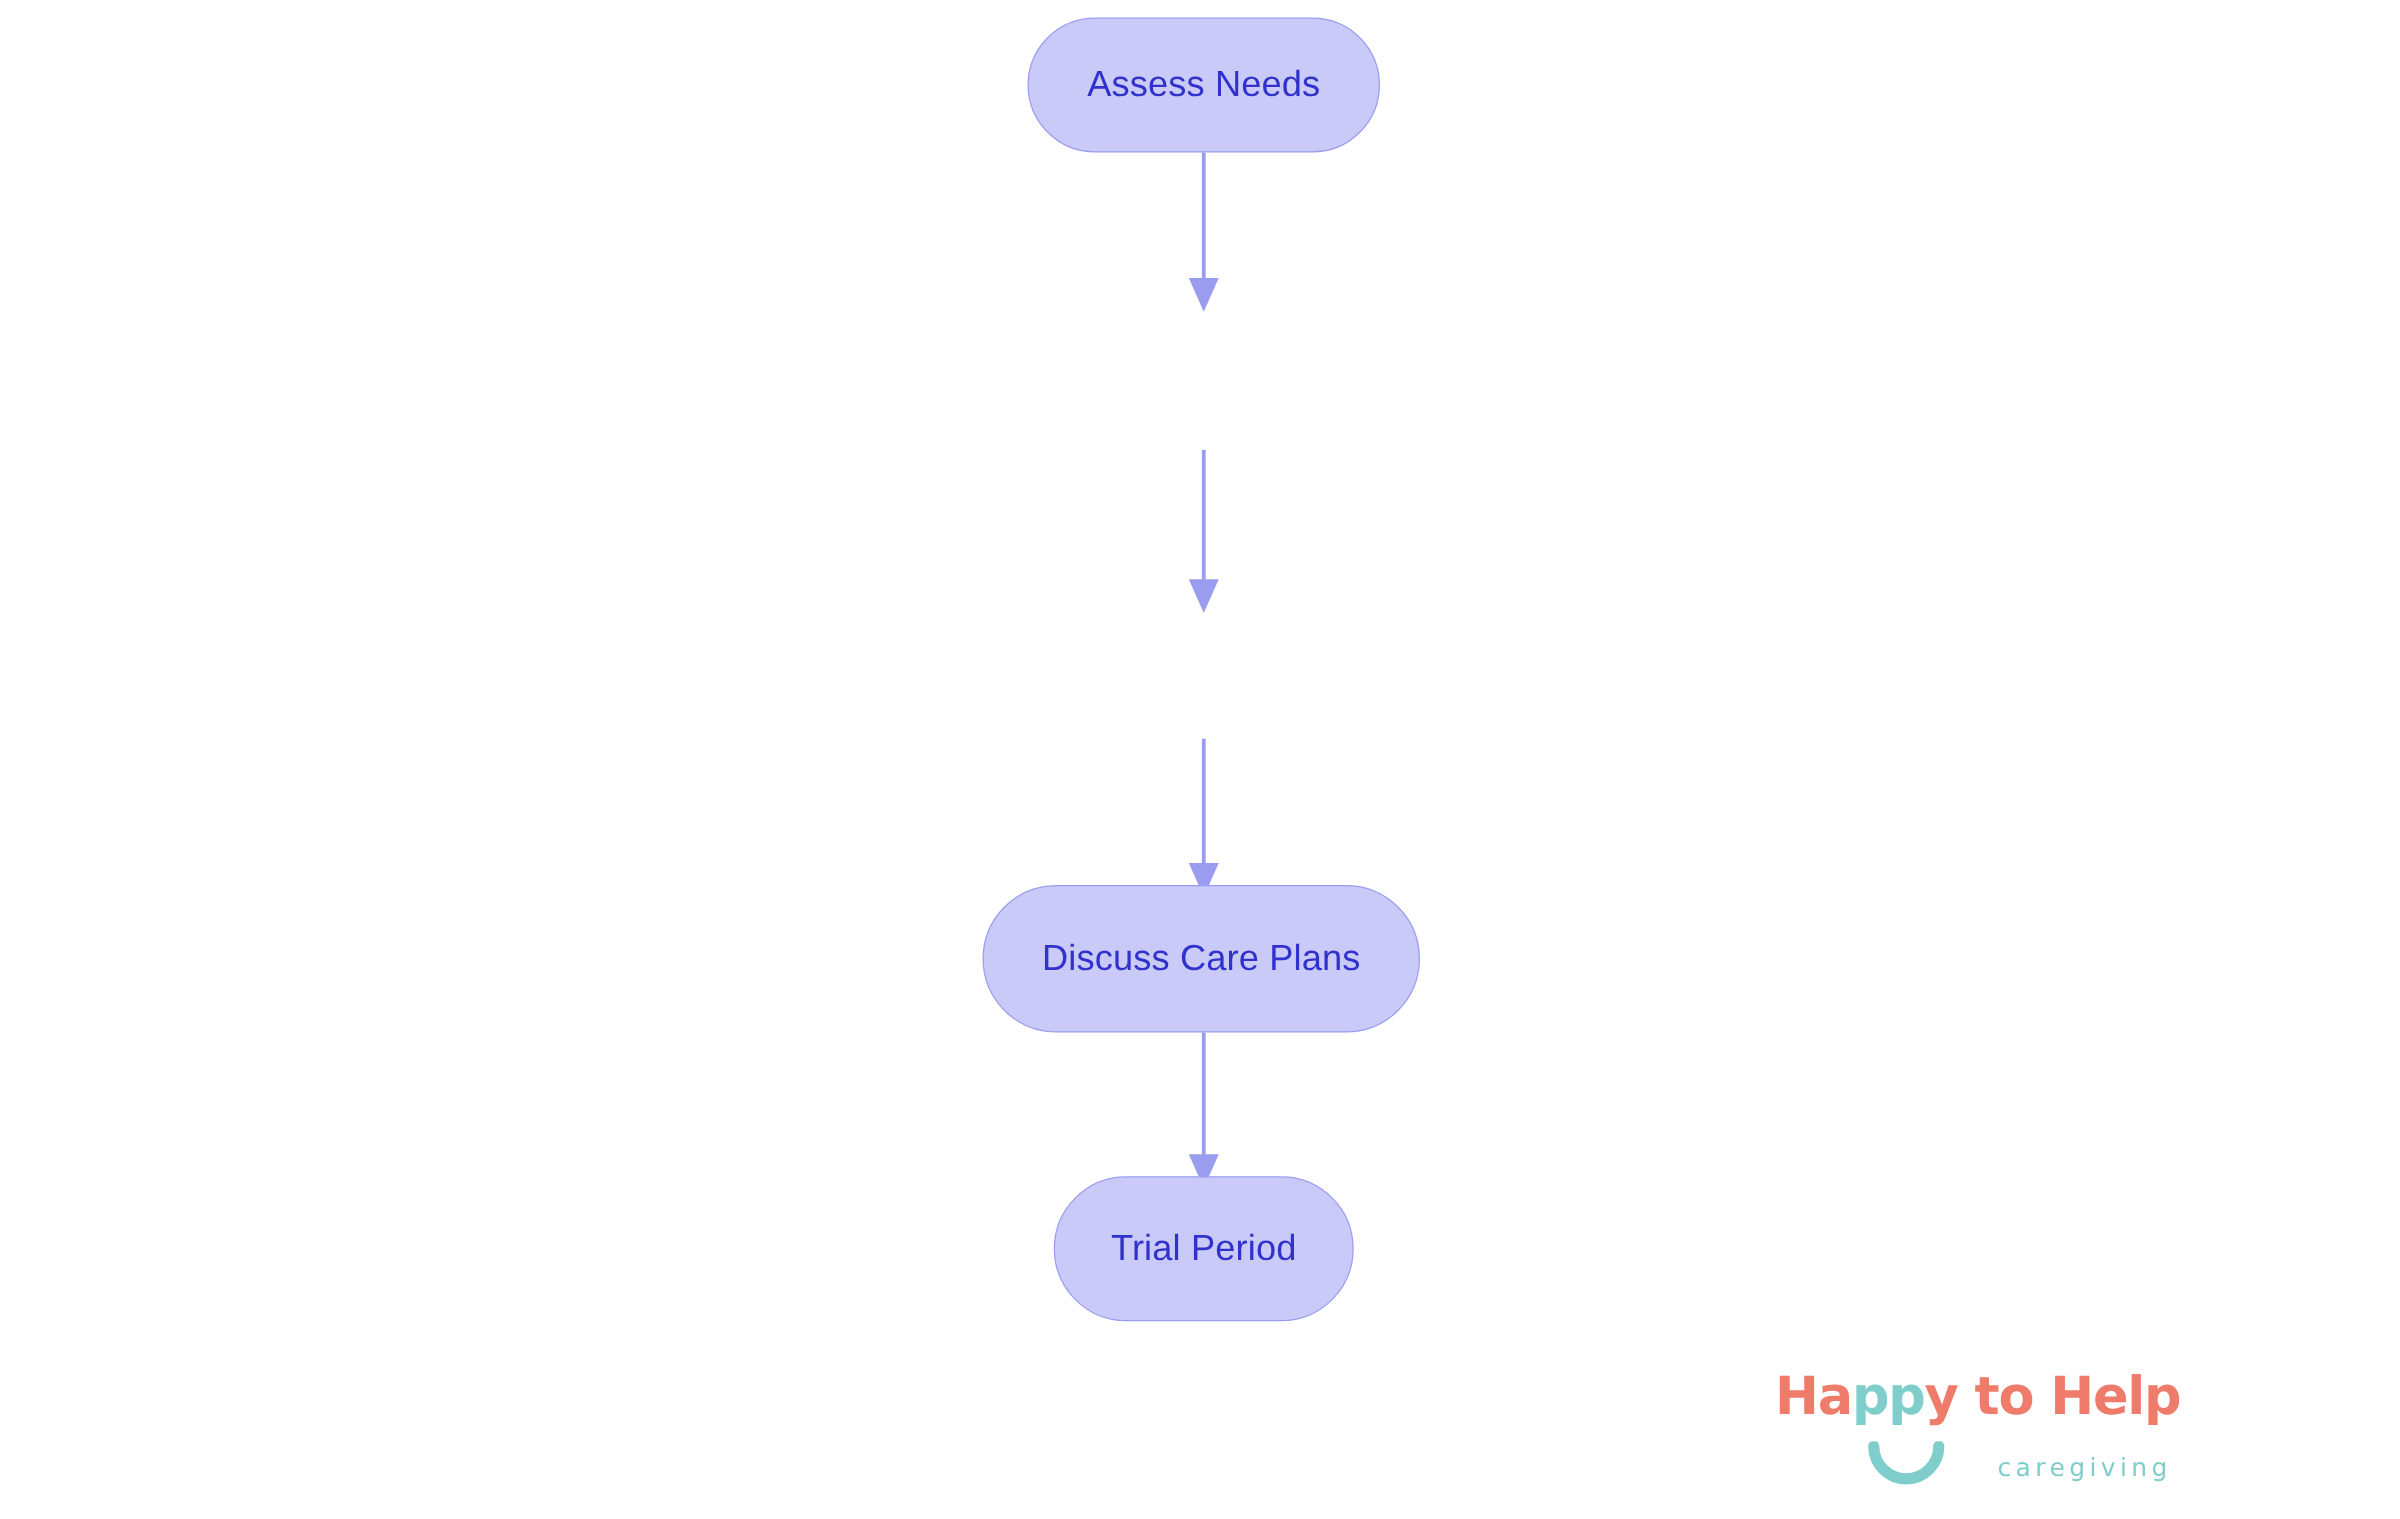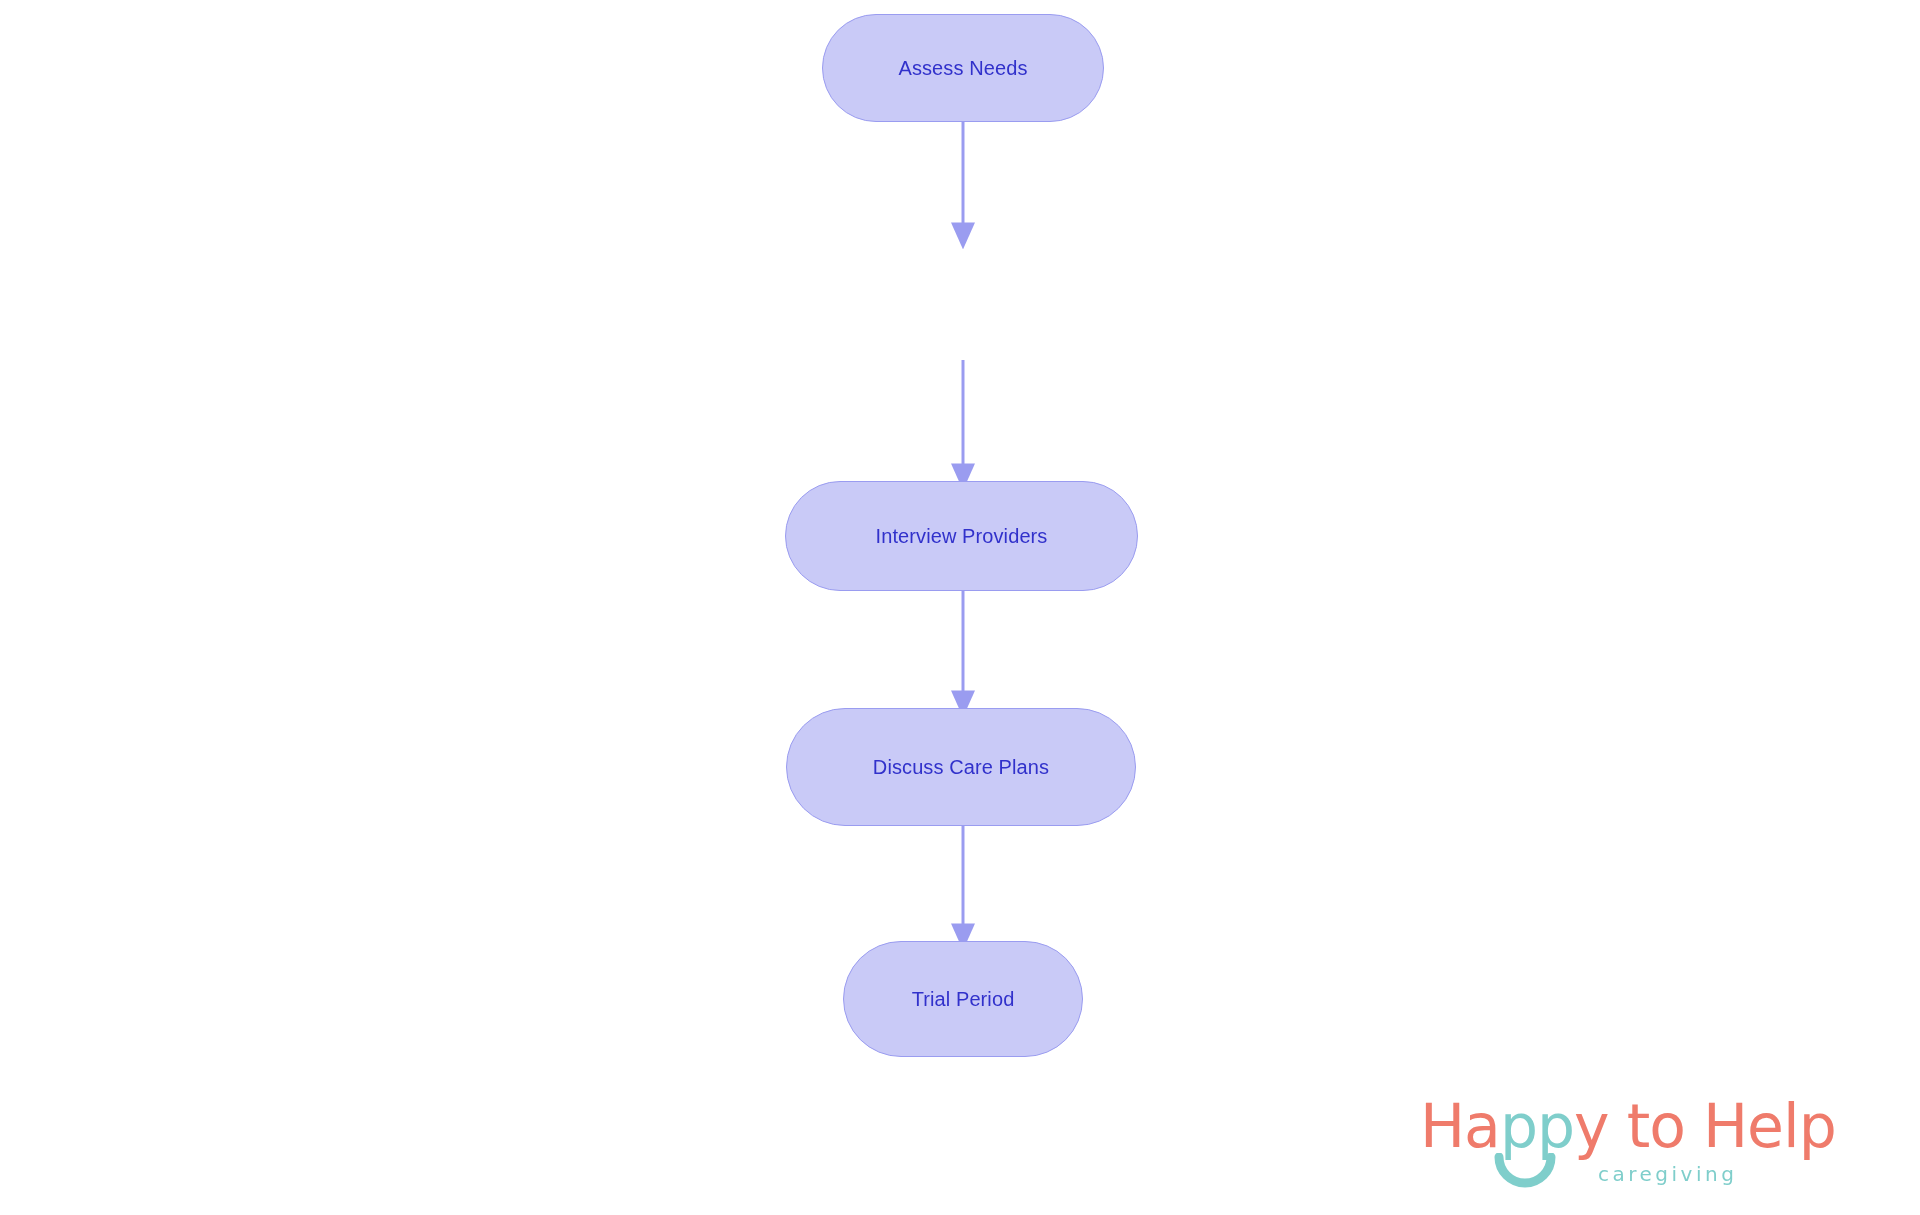--- a/index.html
+++ b/index.html
@@ -29,21 +29,21 @@
     position: absolute;
     box-sizing: border-box;
     background: #c9caf7;
     border: 1.6px solid #9a9cf0;
     border-radius: 9999px;
     display: flex;
     align-items: center;
     justify-content: center;
     color: #3131cb;
     font-family: "Liberation Sans", sans-serif;
-    font-size: 20px;
+    font-size: 29px;
     font-weight: 400;
     letter-spacing: 0.1px;
     white-space: nowrap;
     line-height: 1;
   }
 
   .node-label {
     display: block;
     padding: 0 4px;
   }
@@ -71,22 +71,22 @@
     left: 1420px;
     top: 1096px;
     width: 470px;
     height: 108px;
   }
   .logo-wordmark {
     position: absolute;
     left: 0;
     top: 0;
     font-family: "DejaVu Sans", sans-serif;
-    font-weight: normal;
-    font-size: 60px;
+    font-weight: bold;
+    font-size: 42px;
     letter-spacing: -1px;
     line-height: 1;
     white-space: nowrap;
   }
   .logo-coral { color: #ef7b6b; }
   .logo-teal  { color: #7fcecb; }
   .logo-tag {
     position: absolute;
     left: 178px;
     top: 68px;
@@ -130,23 +130,20 @@
     <g>
       <line x1="963" y1="826" x2="963" y2="927" stroke="#9a9cf0" stroke-width="3" marker-end="url(#arrowhead)"></line>
     </g>
   </svg>
 
   <div class="node" id="node-assess-needs">
     <span class="node-label">Assess Needs</span>
   </div>
 
 
-  <div class="node" id="node-interview">
-    <span class="node-label">Interview Providers</span>
-  </div>
 
   <div class="node" id="node-trial-period">
     <span class="node-label">Trial Period</span>
   </div>
 
   <div class="node" id="node-discuss-plans">
     <span class="node-label">Discuss Care Plans</span>
   </div>
 
   <div id="brand-logo">

